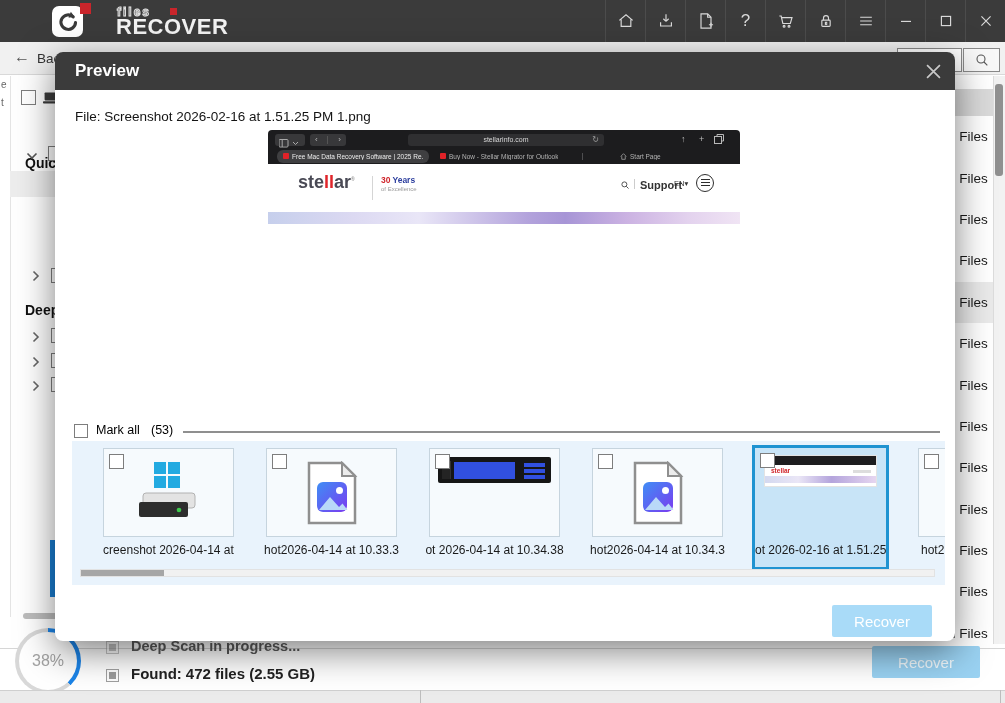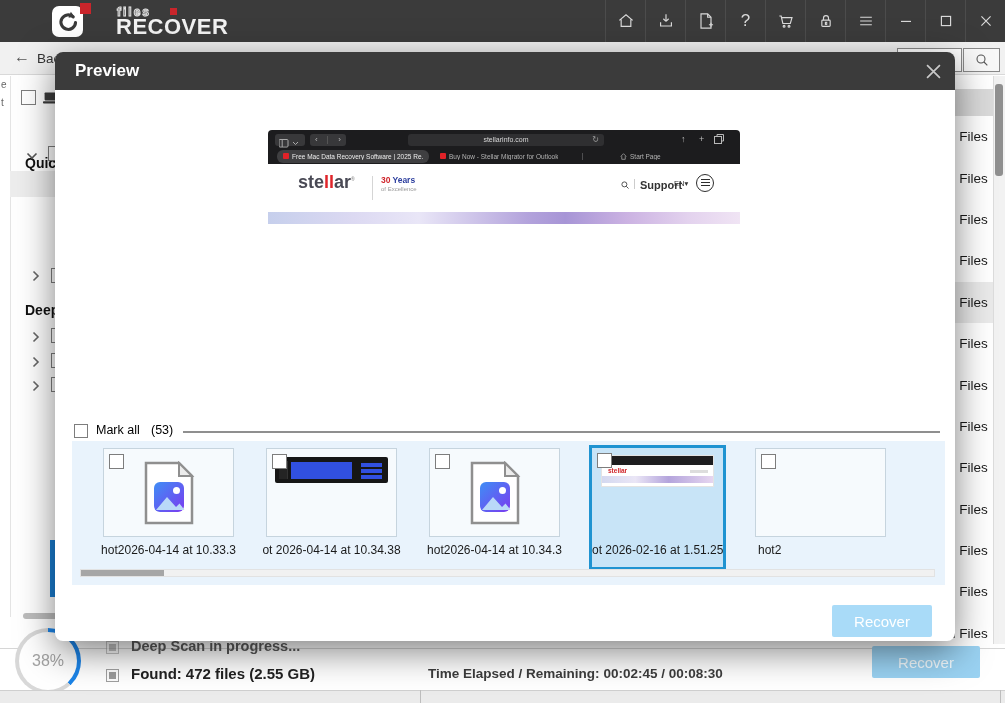--- a/index.html
+++ b/index.html
@@ -303,37 +303,35 @@
   <div class="stop-ic" style="left:106px;top:641px;opacity:.6;">
       <div></div>
     </div>
   <div id="scan-status">Deep Scan in progress...</div>
   <div class="stop-ic" style="left:106px;top:669px;">
       <div></div>
     </div>
   <div id="found-line">
     <span>Found:</span><span class="val">472 files (2.55 GB)</span>
   </div>
-  <div id="time-line">
-    <span>Time Elapsed / Remaining:</span><span class="val">00:02:45 / 00:08:30</span>
-  </div>
   <div id="main-recover">Recover</div>
   <div id="bottom-strip"></div>
   <div class="strip-div" style="left:420px;"></div>
   <div class="strip-div" style="left:1000px;"></div>
 
   <div id="modal">
     <div id="modal-header">
       <div id="modal-title">Preview</div>
       <div id="modal-close">
         <svg width="15" height="15" viewBox="0 0 14 14">
             <path d="M1 1l12 12M13 1 1 13" stroke="#c8c8c8" stroke-width="1.6" fill="none"></path>
           </svg>
       </div>
     </div>
+    <div id="modal-file">File: Screenshot 2026-02-16 at 1.51.25 PM 1.png</div>
 
     <div id="preview-img">
       <div id="pv-toolbar">
         <div class="pv-pill" id="pv-pill1">
           <svg width="22" height="9" viewBox="0 0 22 9" style="margin:1.5px 0 0 4px;">
               <rect x="0" y="0.5" width="9" height="7.5" rx="1" fill="none" stroke="#a9a9a9"></rect>
               <path d="M3.2 0.5v7.5" stroke="#a9a9a9"></path>
               <path d="M14 3l2.5 2.5L19 3" fill="none" stroke="#a9a9a9"></path>
             </svg>
         </div>
@@ -391,20 +389,37 @@
       <div id="pv-grad"></div>
     </div>
 
     <div id="markall-cb"></div>
     <div id="markall-label">Mark all</div>
     <div id="markall-count">(53)</div>
     <div id="markall-line"></div>
 
     <div id="thumb-strip">
       <div id="thumb-row">
+          <div class="thumb-cell">
+            <div class="thumb-box">
+              <div class="thumb-check"></div>
+              <svg class="tg" width="72" height="62" viewBox="0 0 72 62">
+      <g fill="#23aae1">
+                  <rect x="21" y="0" width="12" height="12"></rect>
+                  <rect x="35" y="0" width="12" height="12"></rect>
+                  <rect x="21" y="14" width="12" height="12"></rect>
+                  <rect x="35" y="14" width="12" height="12"></rect>
+                </g>
+      <rect x="10" y="31" width="52" height="15" rx="3" fill="#e3e3e3" stroke="#b2b2b2"></rect>
+      <rect x="6" y="40" width="49" height="15" rx="2" fill="#2d2d2d"></rect>
+      <circle cx="46" cy="48" r="2.3" fill="#3ec94c"></circle>
+              </svg>
+            </div>
+            <div class="thumb-label">creenshot 2026-04-14 at</div>
+          </div>
           <div class="thumb-cell">
             <div class="thumb-box">
               <div class="thumb-check"></div>
               <svg class="tg" width="52" height="64" viewBox="0 0 52 64">
       <defs>
                   <linearGradient id="gIMG" x1="0" y1="0" x2="1" y2="1">
                     <stop offset="0" stop-color="#3f8ef5"></stop>
                     <stop offset="1" stop-color="#7a3bf0"></stop>
                   </linearGradient>
                 </defs>

